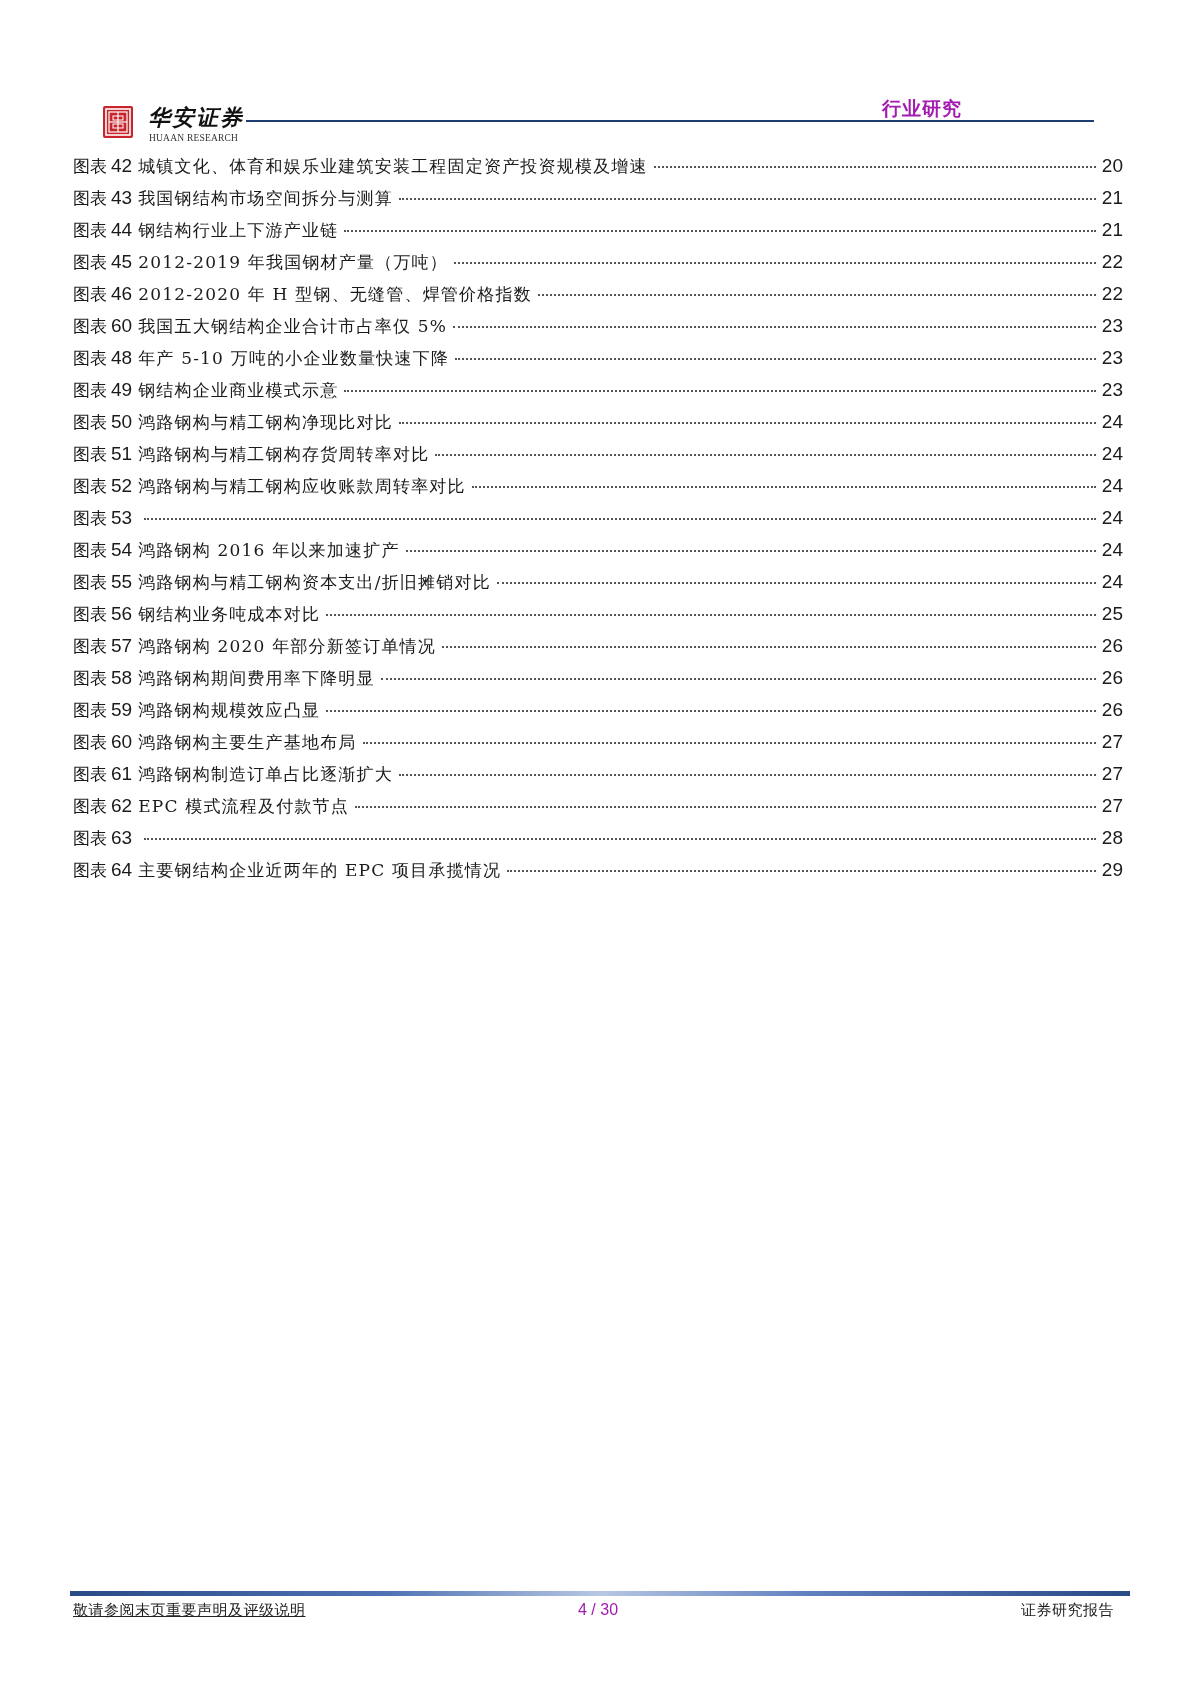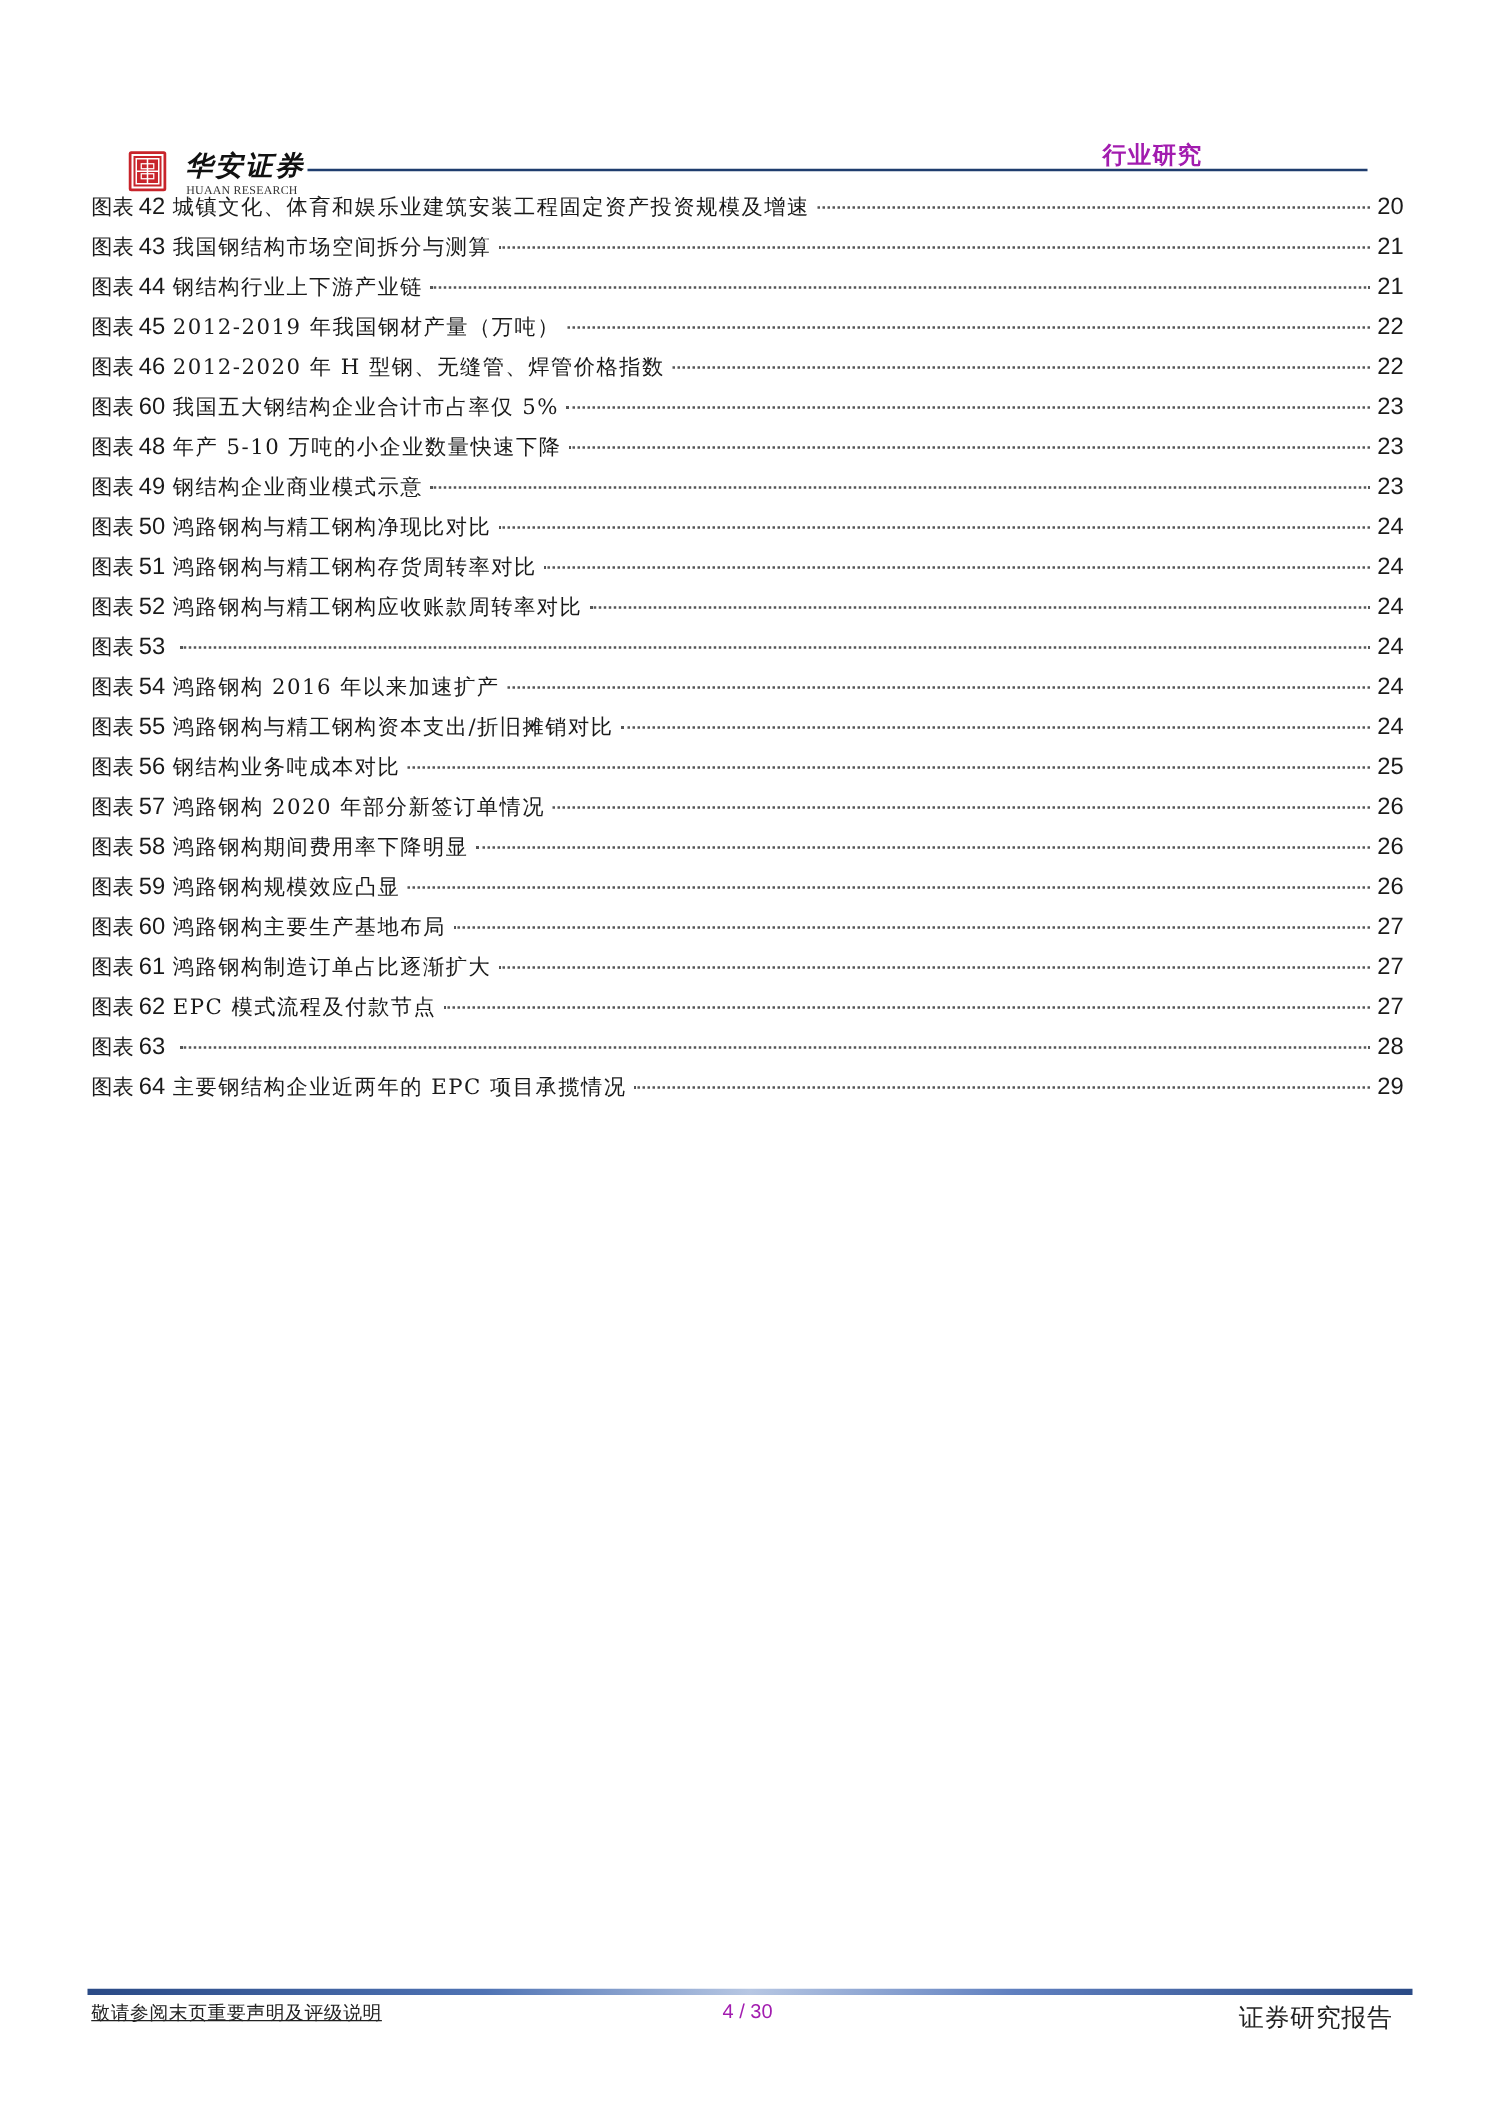--- a/index.html
+++ b/index.html
@@ -11,21 +11,21 @@
       width: 1200px;
       height: 1698px;
       position: relative;
       overflow: hidden;
       font-family: "Liberation Sans", "DejaVu Sans", sans-serif;
       color: #1a1a1a;
     }
     
     .header {
       position: absolute;
-      left: 0; top: 15px;
+      left: 0; top: 0;
       width: 1068px;
       height: 150px;
     }
     .logo-mark {
       position: absolute;
       left: 103px; top: 106px;
       width: 30px; height: 32px;
       background: #c8242b;
       border-radius: 2px;
     }
@@ -126,21 +126,21 @@
       position: absolute;
       left: 578px; top: 1601px;
       font-size: 16px;
       font-weight: normal;
       color: #a21caf;
     }
     .footer-right {
       position: absolute;
       right: 86px; top: 1601px;
       font-family: "DejaVu Serif", serif;
-      font-size: 20px;
+      font-size: 15px;
       color: #222;
       letter-spacing: 0.5px;
     }
   </style>
 </head>
 <body>
 
 <div class="header">
   <div class="logo-mark">
     <svg width="30" height="32" viewBox="0 0 30 32">

